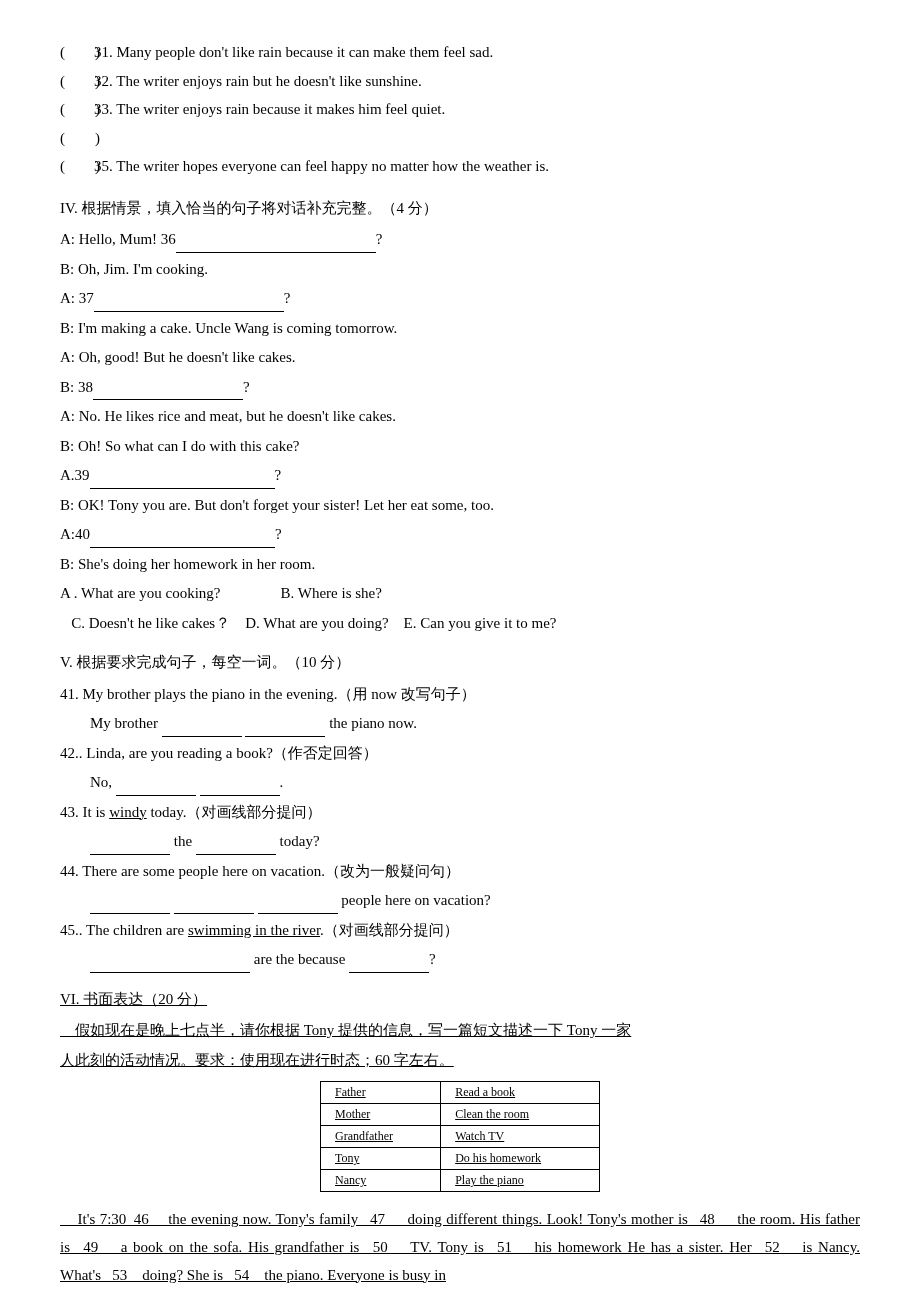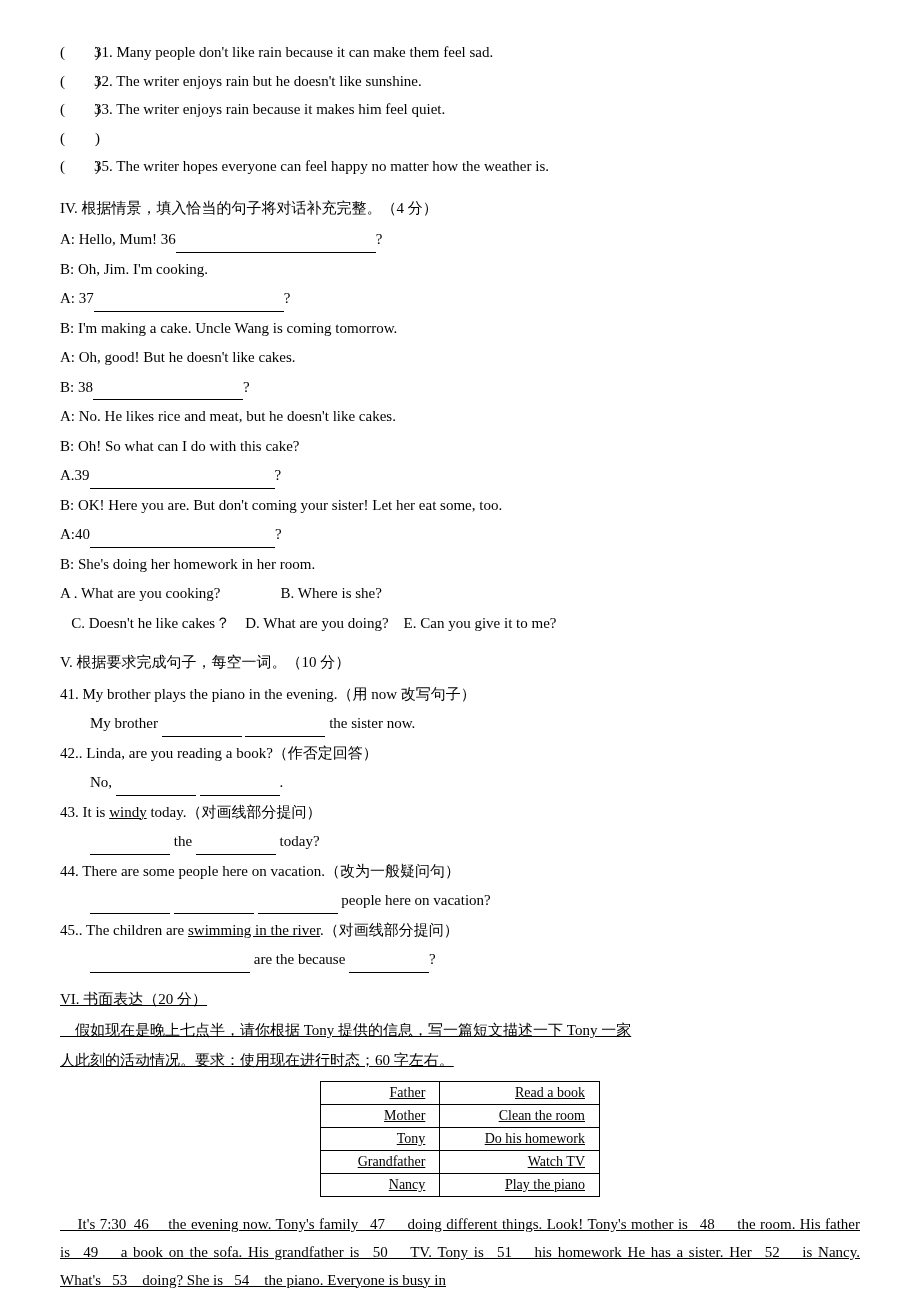--- a/index.html
+++ b/index.html
@@ -64,22 +64,21 @@
       width: 30px;
     }
     table.activity-table {
       border-collapse: collapse;
       margin: 8px auto;
       min-width: 280px;
     }
     table.activity-table td, table.activity-table th {
       border: 1px solid #000;
       padding: 3px 14px;
-      font-size: 14px;
-      text-align: right;
+      font-size: 12px;
     }
     .underline {
       text-decoration: underline;
     }
     .essay-para {
       text-align: justify;
       line-height: 1.85;
       margin-top: 14px;
     }
   </style>
@@ -134,21 +133,21 @@
   <div class="line">
     <span>A: No. He likes rice and meat, but he doesn't like cakes.</span>
   </div>
   <div class="line">
     <span>B: Oh! So what can I do with this cake?</span>
   </div>
   <div class="line">
     <span>A.39</span><span class="blank" style="min-width:185px;"></span><span>?</span>
   </div>
   <div class="line">
-    <span>B: OK! Here you are. But don't coming your sister! Let her eat some, too.</span>
+    <span>B: OK! Tony you are. But don't forget your sister! Let her eat some, too.</span>
   </div>
   <div class="line">
     <span>A:40</span><span class="blank" style="min-width:185px;"></span><span>?</span>
   </div>
   <div class="line">
     <span>B: She's doing her homework in her room.</span>
   </div>
 
   <div class="line" style="margin-top:4px;">
     <span>A . What are you cooking?　　　　B. Where is she?</span>
@@ -161,21 +160,21 @@
 
 <div class="section" style="font-family:Liberation Serif, serif;">
   <div class="line section-title">
     <span>V. 根据要求完成句子，每空一词。（10 分）</span>
   </div>
 
   <div class="line">
     <span>41. My brother plays the piano in the evening.（用 now 改写句子）</span>
   </div>
   <div class="line indent">
-    <span>My brother </span><span class="blank-short"></span><span> </span><span class="blank-short"></span><span> the sister now.</span>
+    <span>My brother </span><span class="blank-short"></span><span> </span><span class="blank-short"></span><span> the piano now.</span>
   </div>
 
   <div class="line">
     <span>42.. Linda, are you reading a book?（作否定回答）</span>
   </div>
   <div class="line indent">
     <span>No, </span><span class="blank-short"></span><span> </span><span class="blank-short"></span><span>.</span>
   </div>
 
   <div class="line">
@@ -215,28 +214,28 @@
     <tbody>
         <tr>
       <td>Father</td>
       <td>Read a book</td>
     </tr>
     <tr>
       <td>Mother</td>
       <td>Clean the room</td>
     </tr>
     <tr>
+      <td>Grandfather</td>
+      <td>Watch TV</td>
+    </tr>
+    <tr>
       <td>Tony</td>
       <td>Do his homework</td>
     </tr>
     <tr>
-      <td>Grandfather</td>
-      <td>Watch TV</td>
-    </tr>
-    <tr>
       <td>Nancy</td>
       <td>Play the piano</td>
     </tr>
   </tbody>
     </table>
 
   <div class="essay-para">
     <span>&nbsp;&nbsp;&nbsp;&nbsp;It's 7:30_46__ the evening now. Tony's family _47___doing different things. Look! Tony's mother is _48___the room. His father is _49___a book on the sofa. His grandfather is _50___TV. Tony is _51___his homework He has a sister. Her _52___is Nancy. What's _53__doing? She is _54__the piano. Everyone is busy in</span>
   </div>
 </div>

